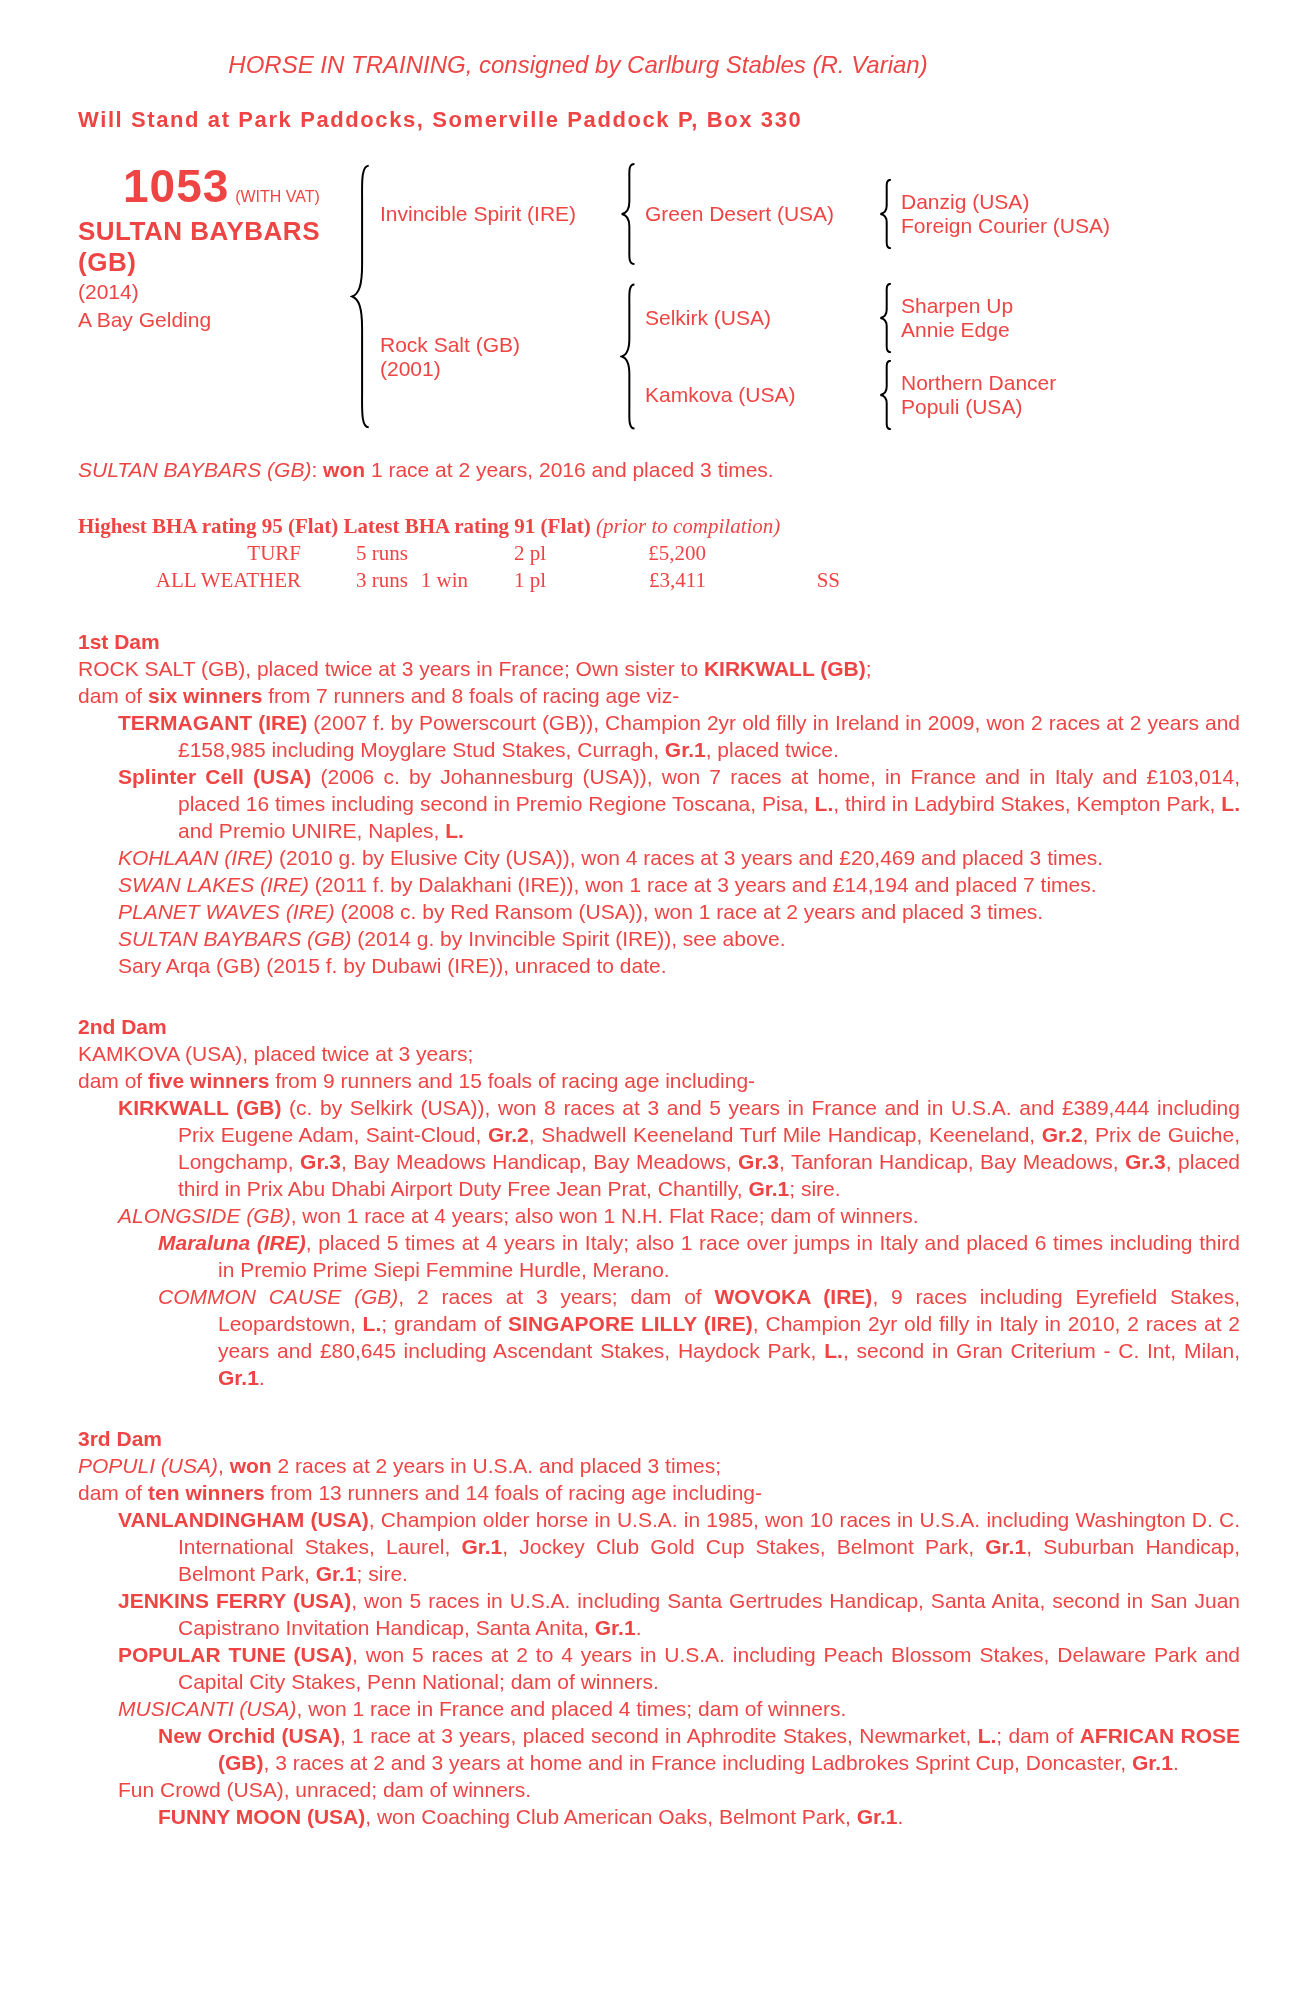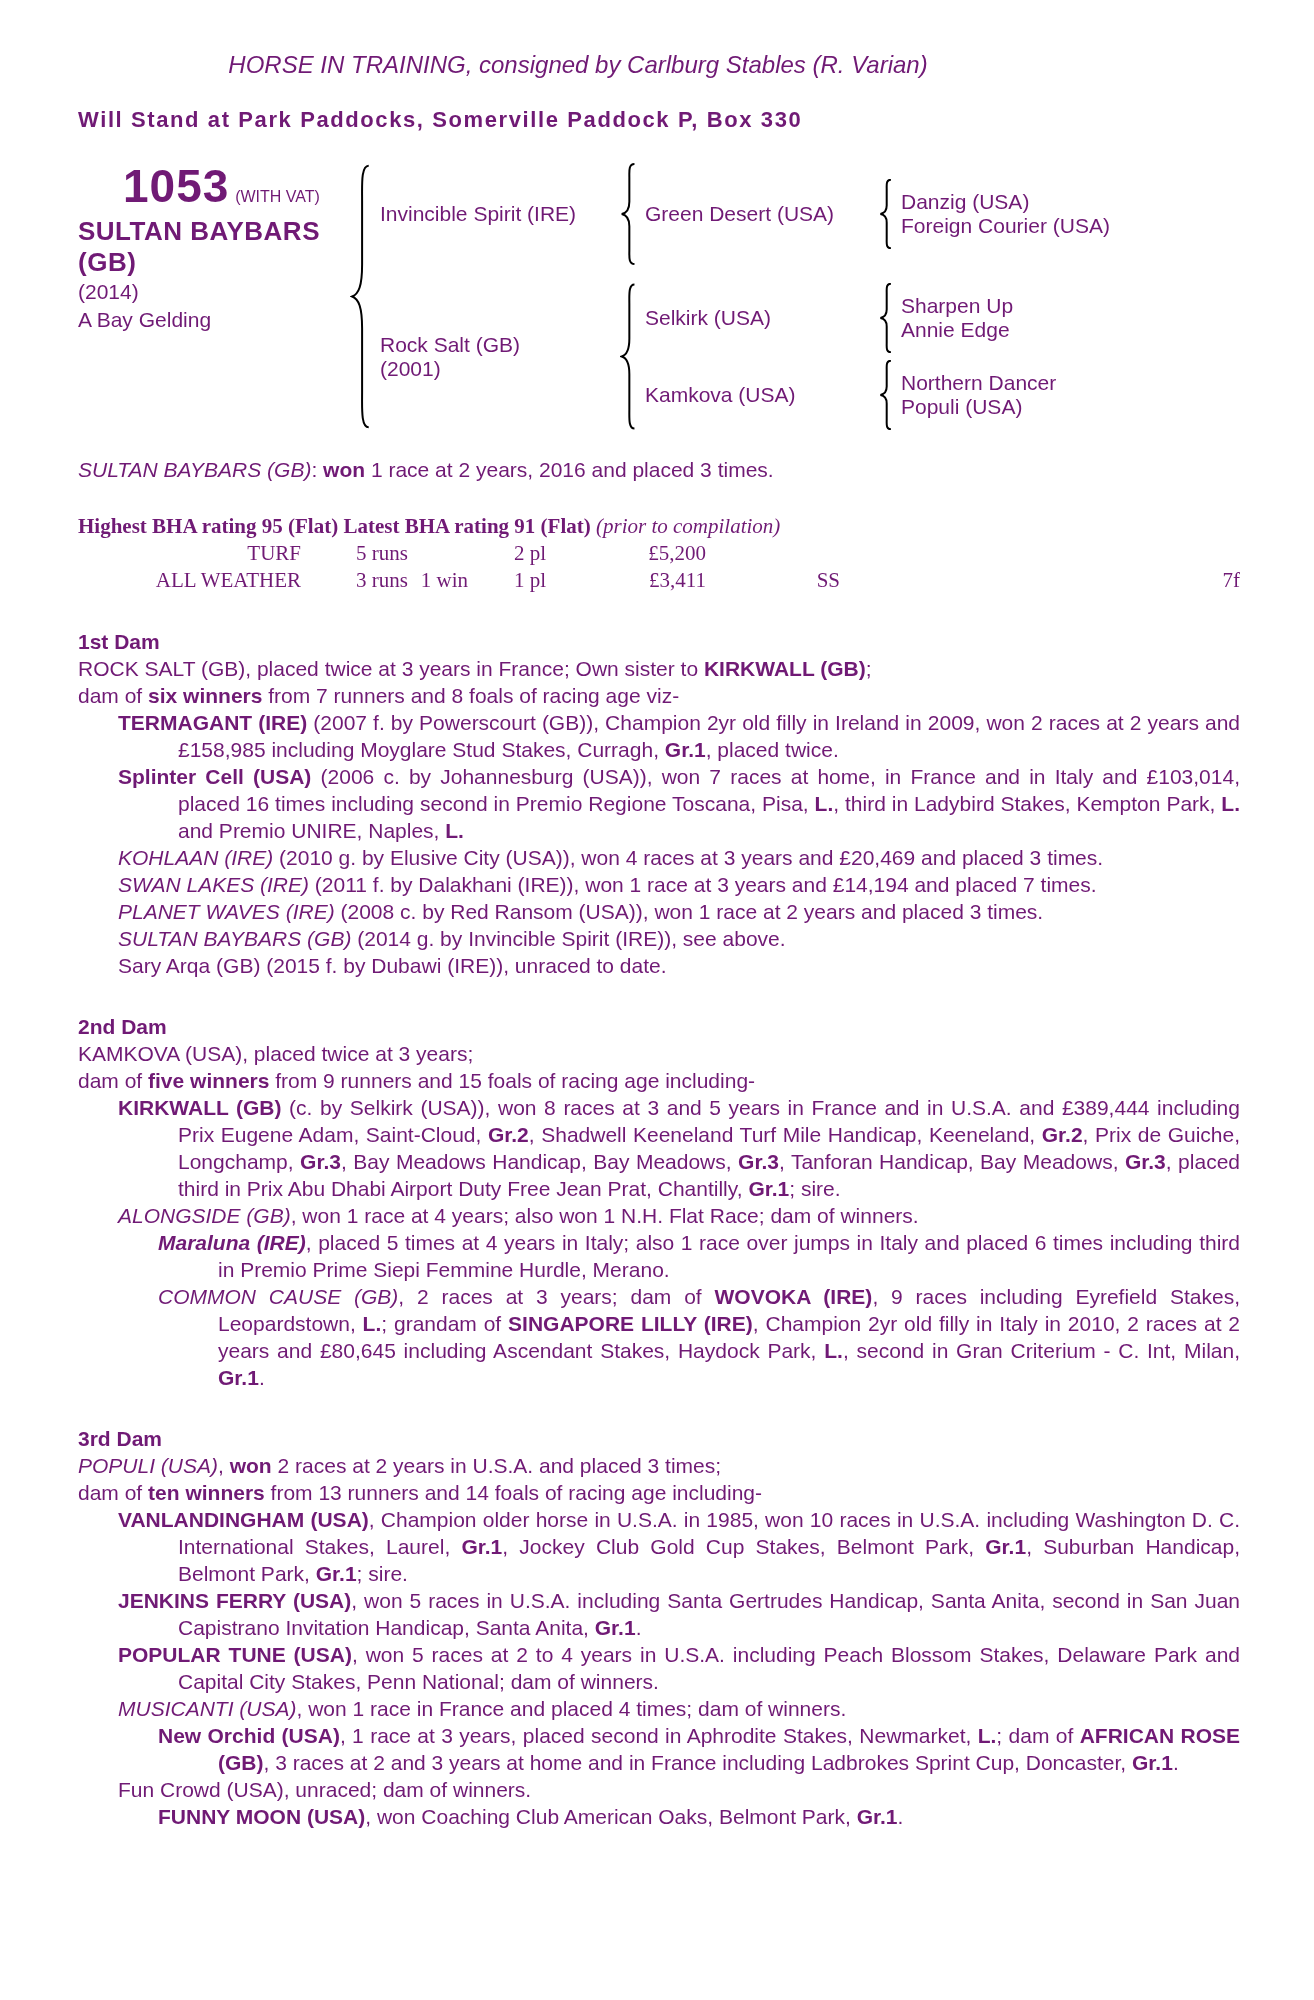--- a/index.html
+++ b/index.html
@@ -1,19 +1,19 @@
 <!DOCTYPE html>
 <html><head>
 <meta charset="utf-8">
 <style>
   html,body{margin:0;padding:0;background:#e8e8e8;}
   .page{
     position:relative;
     width:1314px;height:2000px;
-    margin:0 auto;background:#ffffff;color:#701a75;
+    margin:0 auto;background:#ffffff;color:#ef4444;
     font-family:"Liberation Sans","DejaVu Sans",sans-serif;
     font-size:21px;line-height:27px;
     box-sizing:border-box;
     padding:50px 74px 0 78px;
     overflow:hidden;
   }
   .b{font-weight:bold;}
   .i{font-style:italic;}
 
   
@@ -164,21 +164,20 @@
       <div>2 pl</div>
       <div>£5,200</div>
       <div></div>
       <div></div>
       <div>ALL WEATHER</div>
       <div>3 runs</div>
       <div>1 win</div>
       <div>1 pl</div>
       <div>£3,411</div>
       <div>SS</div>
-      <div>7f</div>
     </div>
   </div>
 
   <div class="dam-section">
     <p class="section-heading">1st Dam</p>
     <div>
         <p class="entry lvl0"><span>ROCK SALT (GB), placed twice at 3 years in France; Own sister to </span><span class="b">KIRKWALL (GB)</span><span>;</span></p>
         <p class="entry lvl0"><span>dam of </span><span class="b">six winners</span><span> from 7 runners and 8 foals of racing age viz-</span></p>
         <p class="entry lvl1"><span class="b">TERMAGANT (IRE)</span><span> (2007 f. by Powerscourt (GB)), Champion 2yr old filly in Ireland in 2009, won 2 races at 2 years and £158,985 including Moyglare Stud Stakes, Curragh, </span><span class="b">Gr.1</span><span>, placed twice.</span></p>
         <p class="entry lvl1"><span class="b">Splinter Cell (USA)</span><span> (2006 c. by Johannesburg (USA)), won 7 races at home, in France and in Italy and £103,014, placed 16 times including second in Premio Regione Toscana, Pisa, </span><span class="b">L.</span><span>, third in Ladybird Stakes, Kempton Park, </span><span class="b">L.</span><span> and Premio UNIRE, Naples, </span><span class="b">L.</span></p>

